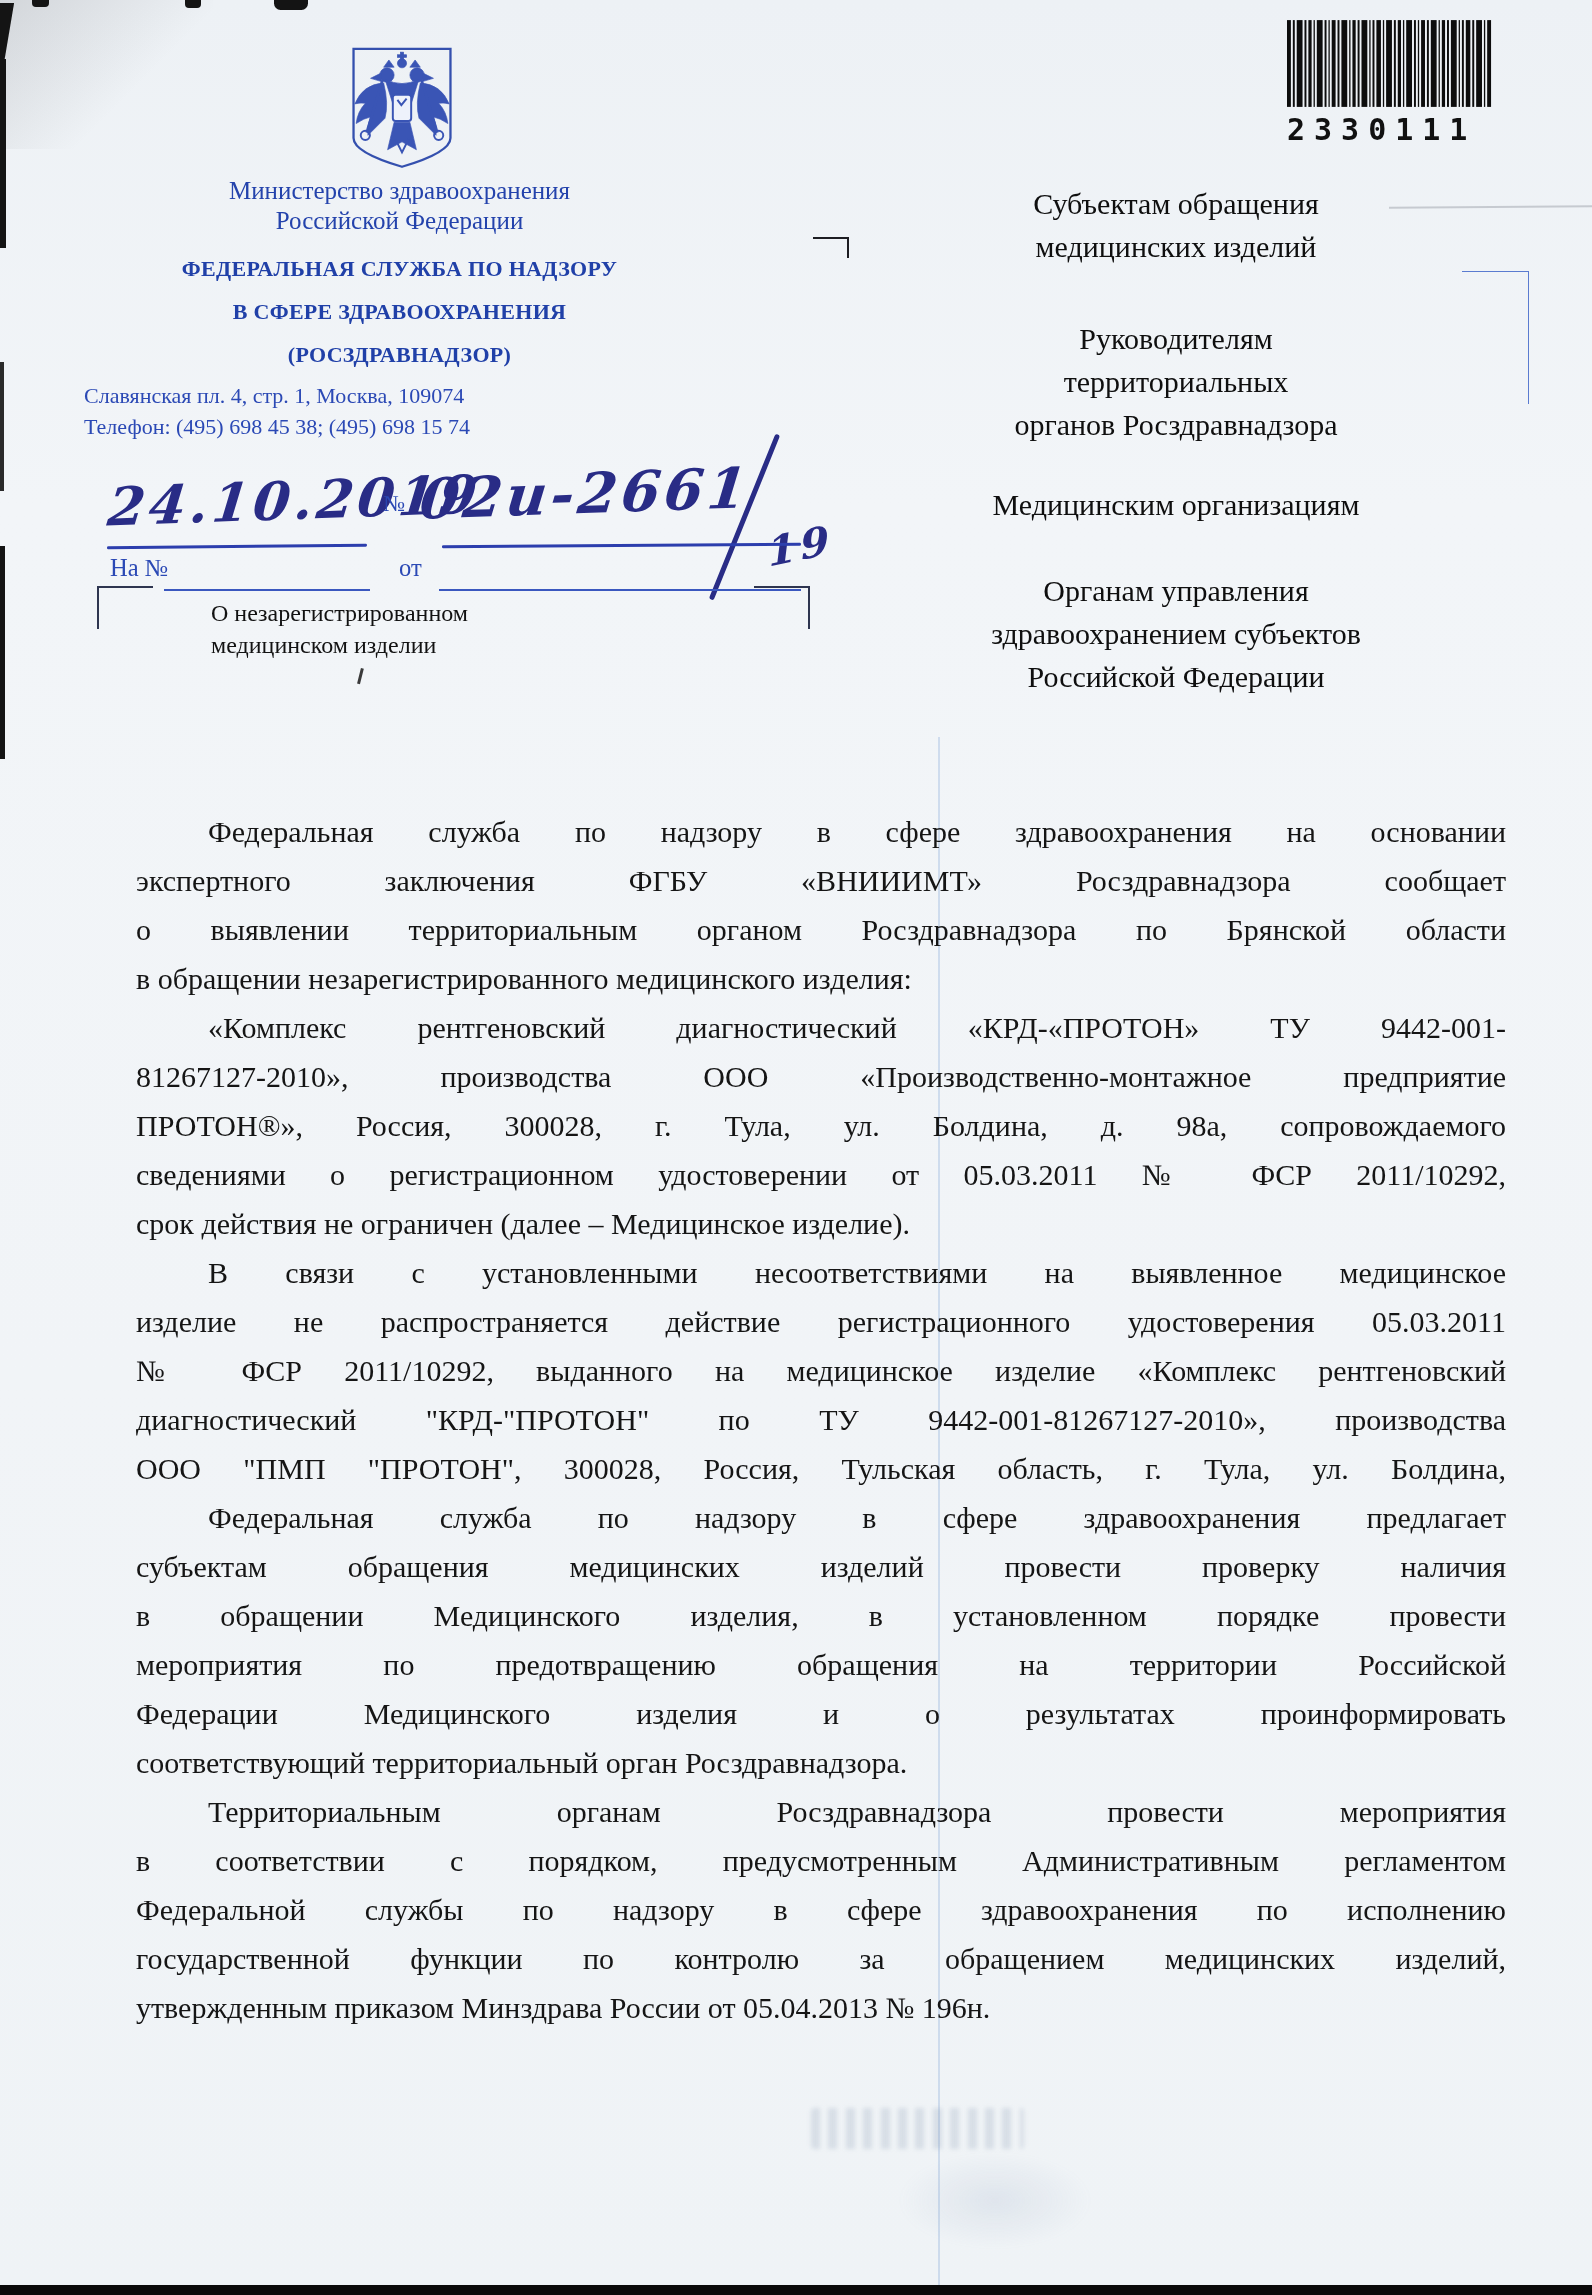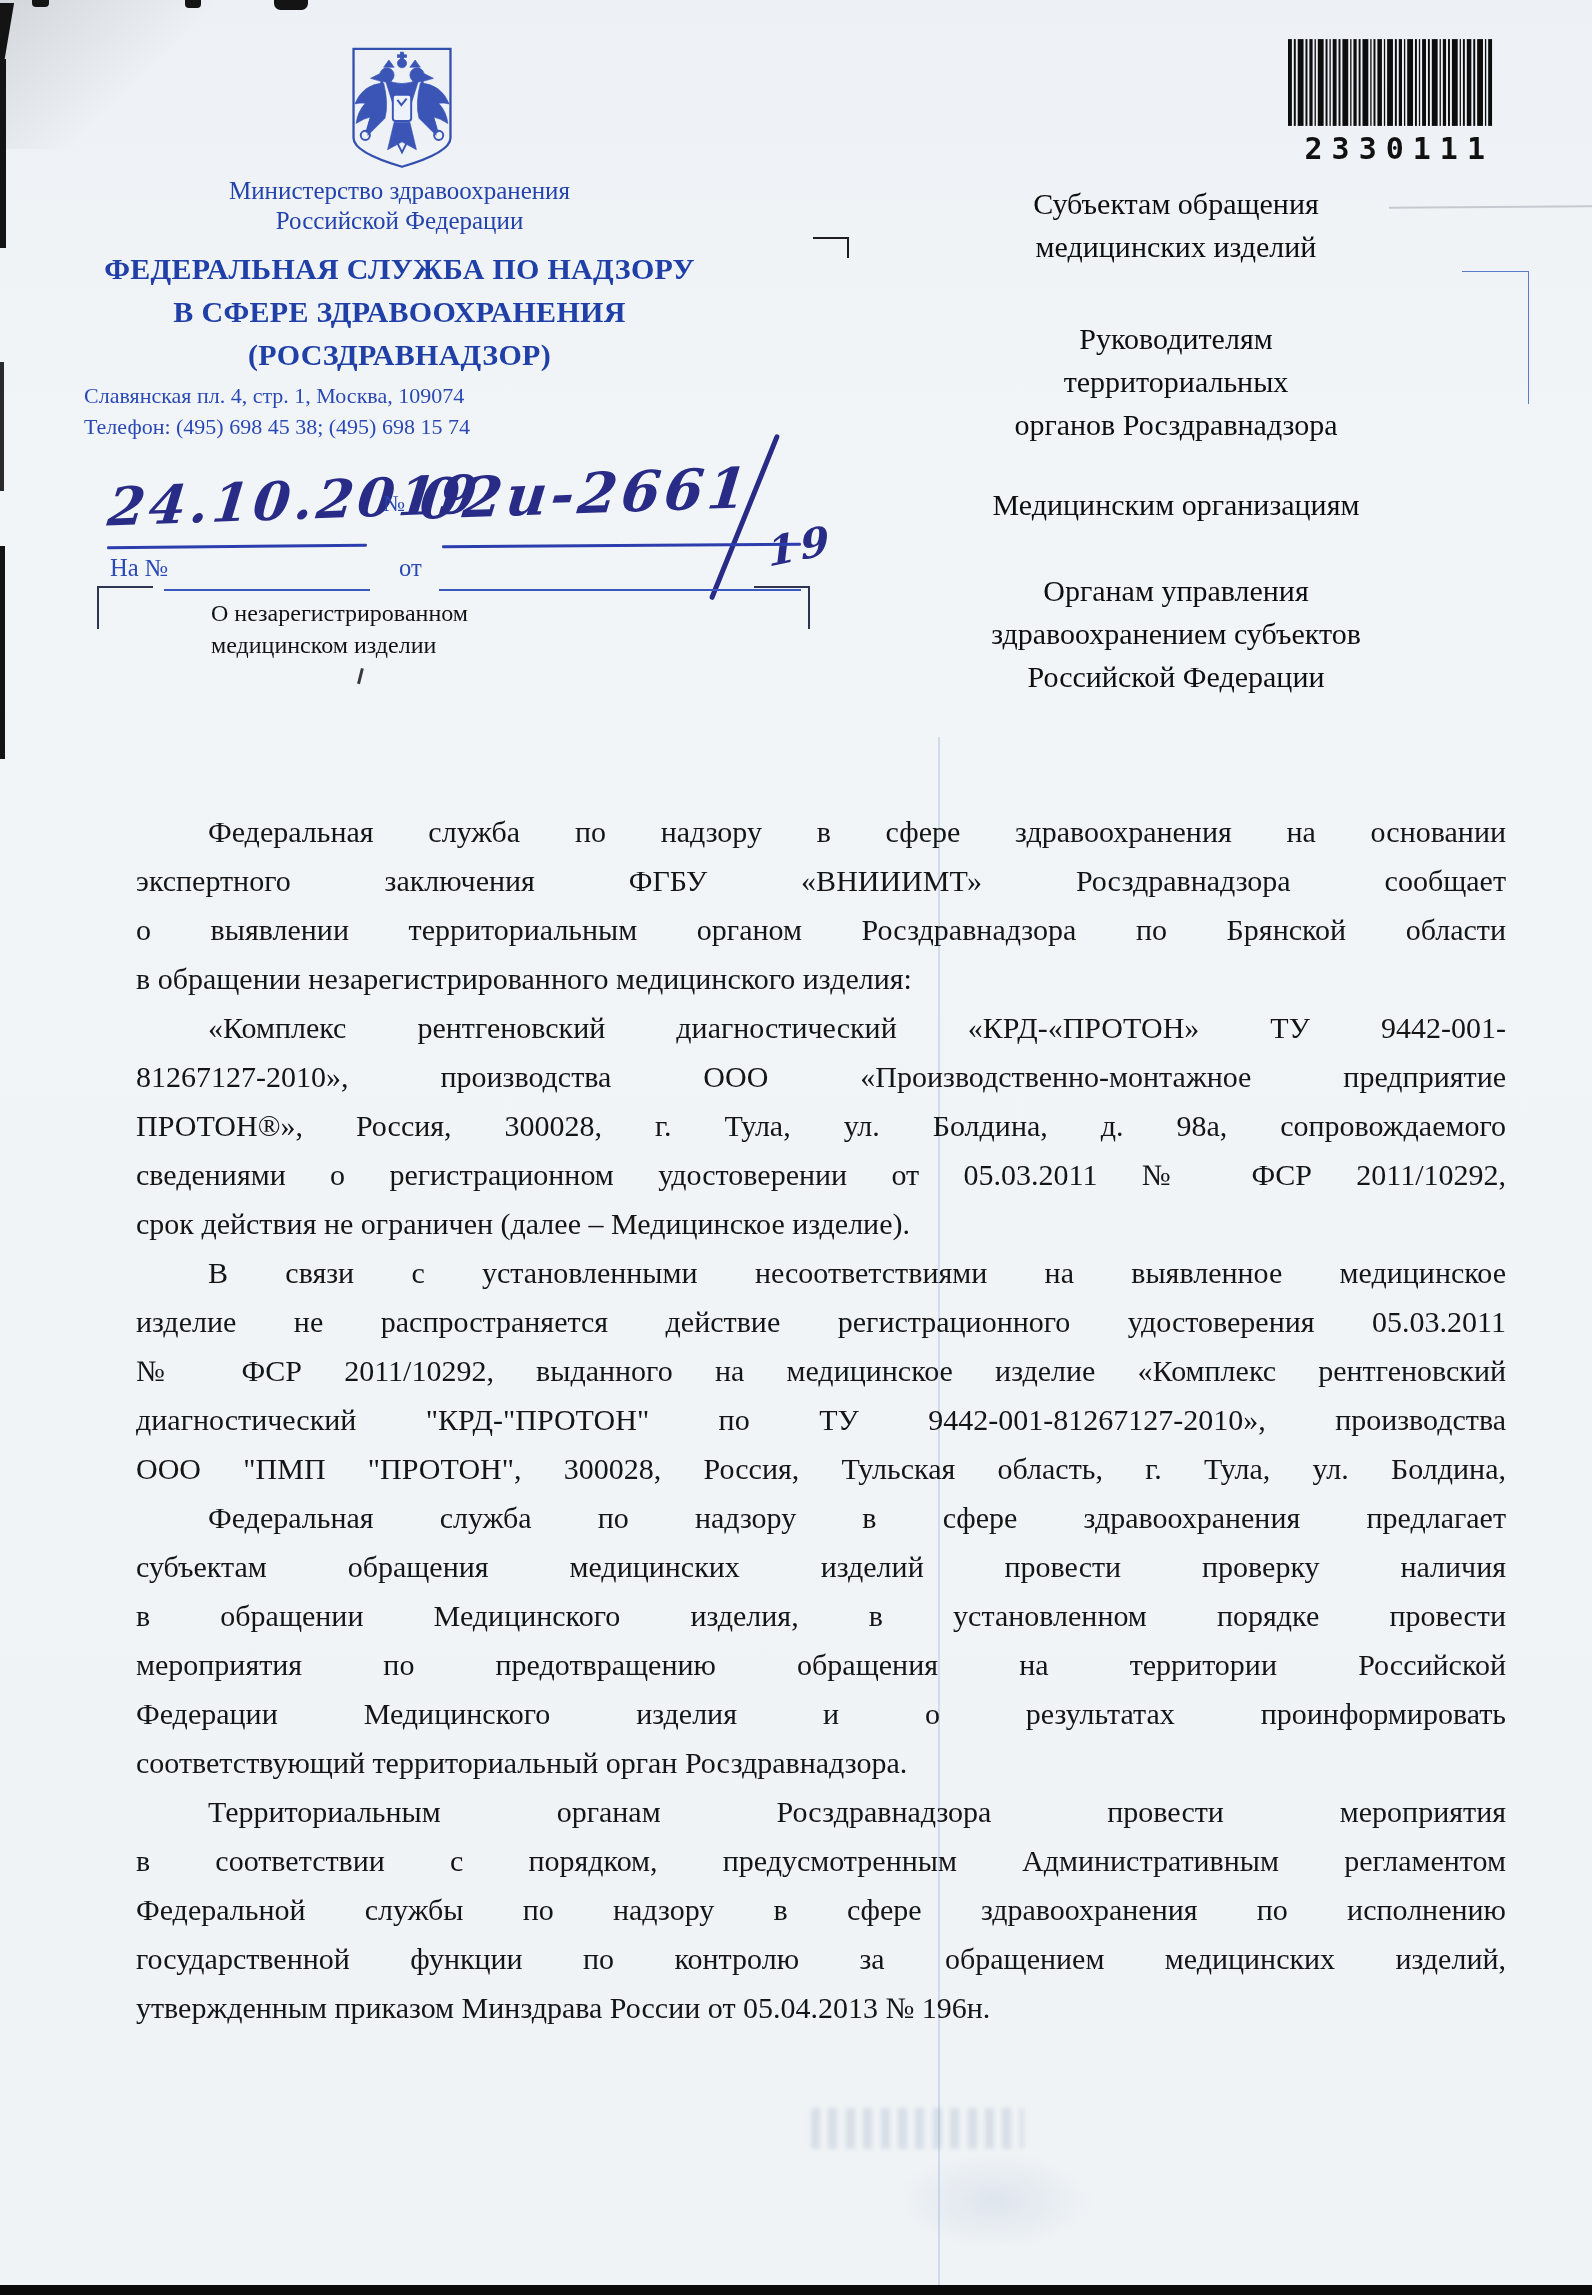--- a/index.html
+++ b/index.html
@@ -38,21 +38,21 @@
     background:repeating-linear-gradient(90deg,rgba(120,140,170,.20) 0 9px,transparent 9px 17.4px);
     filter:blur(1.9px);}
   .ghost2{position:absolute;left:898px;top:2152px;width:194px;height:97px;border-radius:40%;
     background:radial-gradient(ellipse at center,rgba(125,145,180,.14),transparent 70%);
     filter:blur(2.6px);}
   
   .emblem{position:absolute;left:343px;top:41px;width:118px;height:131px;}
   .min-name{position:absolute;left:84px;top:176px;width:631px;text-align:center;
     font-weight:normal;font-size:25px;line-height:30px;color:#2443ac;white-space:pre-line;}
   .fed-name{position:absolute;left:84px;top:247px;width:631px;text-align:center;
-    font-weight:bold;font-size:30px;line-height:43px;color:#2040a8;white-space:pre-line;letter-spacing:0.3px;}
+    font-weight:bold;font-size:22px;line-height:43px;color:#2040a8;white-space:pre-line;letter-spacing:0.3px;}
   .addr-lines{position:absolute;left:84px;top:380px;width:631px;text-align:left;
     font-size:22px;line-height:31px;color:#2b49b5;white-space:pre-line;}
   
   .hand{font-family:"DejaVu Serif",serif;font-style:italic;font-weight:bold;color:#292c86;
     transform:skewX(-8deg) rotate(-2deg);letter-spacing:3.9px;}
   .hand-date{position:absolute;left:109px;top:469px;font-size:53px;}
   .hand-num{position:absolute;left:421px;top:460px;font-size:56px;}
   .hand-slash{position:absolute;left:742px;top:428px;width:4.5px;height:178px;background:#292c86;
     border-radius:2.6px;transform:rotate(22deg);}
   .hand-19{position:absolute;left:768px;top:522px;font-size:41px;transform:skewX(-8deg) rotate(-12deg);}
@@ -62,21 +62,21 @@
   .u-num{left:442px;top:544px;width:359px;transform:rotate(-.4deg);}
   .reply-label{position:absolute;font-size:24.6px;color:#2b49b5;}
   .na{left:110px;top:554px;}
   .ot{left:399px;top:554px;}
   .r-line{position:absolute;background:#3a57bf;height:1.9px;}
   .r1{left:164px;top:589px;width:206px;}
   .r2{left:439px;top:589px;width:362px;}
   .subject{position:absolute;left:211px;top:597px;width:452px;text-align:left;
     font-size:24px;line-height:32px;color:#121212;white-space:pre-line;}
   
-  .barcode{position:absolute;left:1287px;top:39px;width:207px;text-align:right;}
+  .barcode{position:absolute;left:1287px;top:20px;width:207px;text-align:left;}
   .barcode-num{margin-top:2.6px;font-family:"DejaVu Sans Mono",monospace;font-weight:bold;
     font-size:30px;letter-spacing:9px;color:#111;}
   
   .addr-col{position:absolute;left:827px;top:162px;width:698px;text-align:center;
     font-size:30px;line-height:43px;color:#0f0f0f;margin-top:20px;}
   .addressee{white-space:pre-line;}
   .addressee:nth-child(1){margin-bottom:49px;}
   .addressee:nth-child(2){margin-bottom:37px;}
   .addressee:nth-child(3){margin-bottom:43px;}
   

